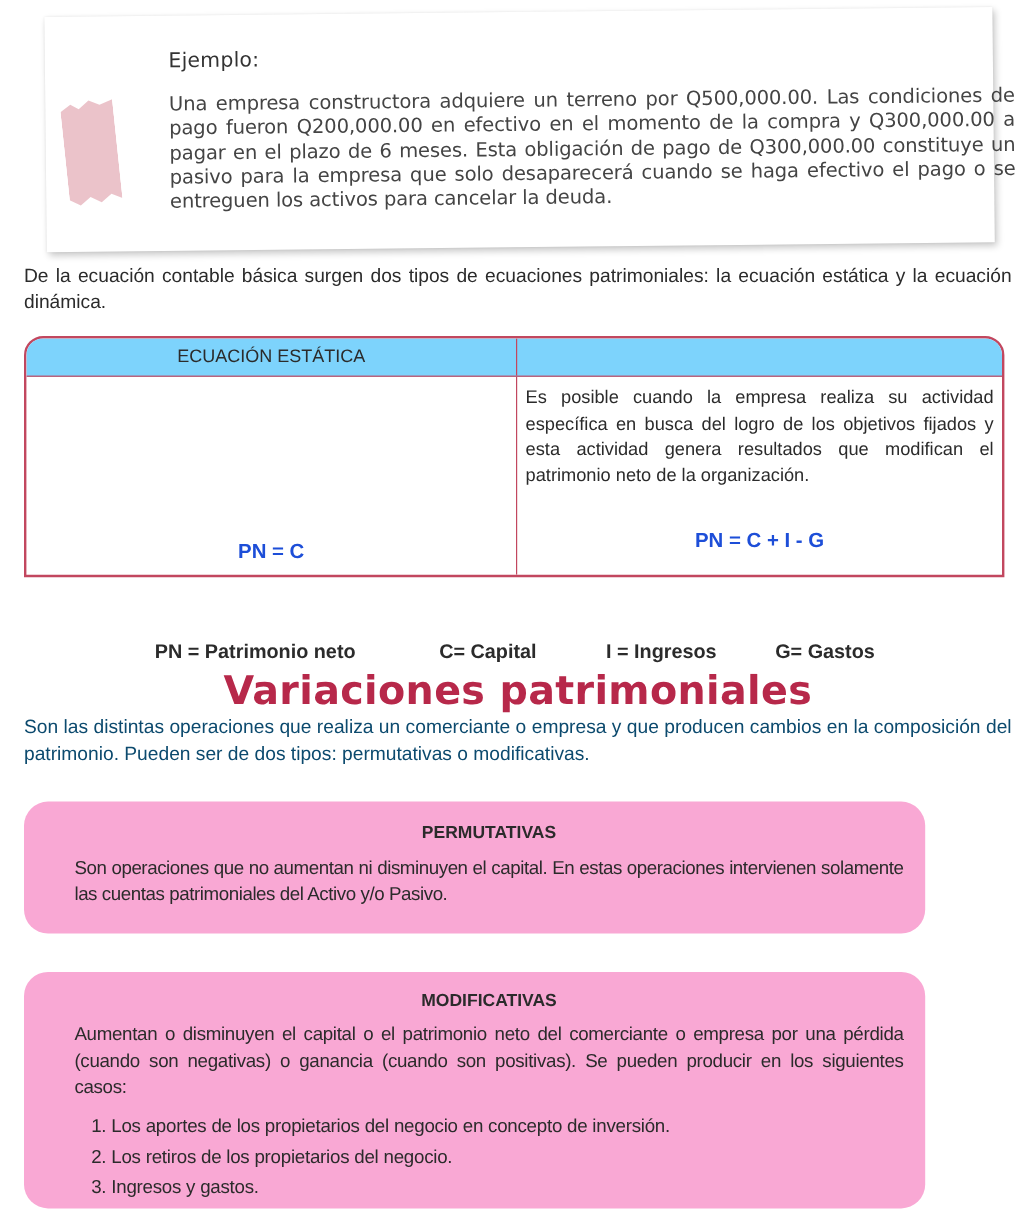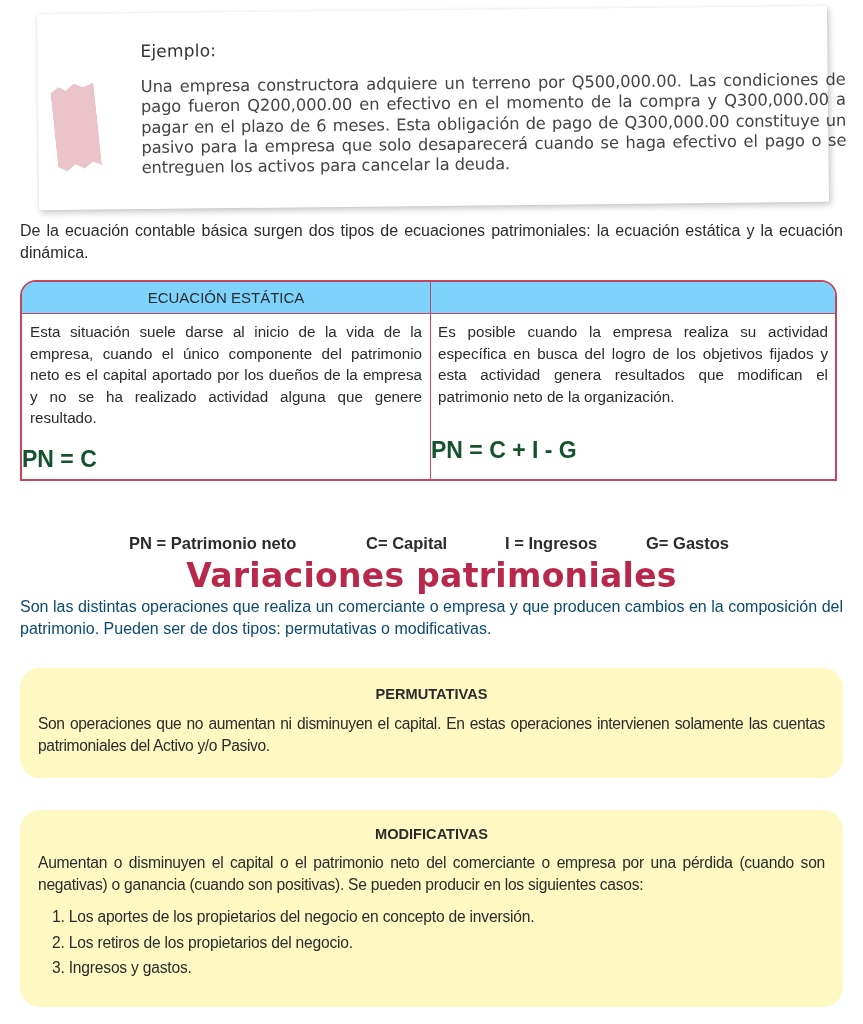--- a/index.html
+++ b/index.html
@@ -45,21 +45,21 @@
   }
   .eq-head { display: flex; height: 32px; background: #7dd3fc; border-bottom: 1.5px solid #c2475f; }
   .eq-head > div { flex: 0 0 auto; display: flex; align-items: center; justify-content: center;
     font-size: 15px; color: #2b2b2b; }
   .eq-head .c1 { width: 409px; border-right: 1.5px solid #c2475f; }
   .eq-head .c2 { flex: 1; }
   .eq-body { display: flex; height: 165px; }
   .eq-cell { position: relative; padding: 7px 8px 0 8px; font-size: 15.2px; line-height: 21.6px; text-align: justify; color: #2b2b2b; }
   .eq-cell.c1 { width: 409px; border-right: 1.5px solid #c2475f; }
   .eq-cell.c2 { flex: 1; padding-left: 7px; padding-right: 7px; }
-  .formula { position: absolute; left: 0; right: 0; font-weight: bold; font-size: 23px; color: #14532d; }
+  .formula { position: absolute; left: 0; right: 0; text-align: center; font-weight: bold; font-size: 17px; color: #1d4ed8; }
   .eq-cell.c1 .formula { top: 135px; }
   .eq-cell.c2 .formula { top: 126px; }
 
   
   .legend { position: absolute; top: 502px; left: 0; width: 863px; font-weight: bold; font-size: 16.5px; color: #2b2b2b; }
   .legend span { position: absolute; white-space: nowrap; margin-top: 32px; }
   .legend .l1 { left: 129px; }
   .legend .l2 { left: 366px; }
   .legend .l3 { left: 505px; }
   .legend .l4 { left: 646px; }
@@ -68,21 +68,21 @@
   .section-title {
     position: absolute; top: 556px; left: 0; width: 863px; text-align: center;
     font-family: "DejaVu Sans", sans-serif; font-size: 33px; color: #b7284a; letter-spacing: 0.3px;
   }
   .section-intro {
     position: absolute; left: 20px; top: 596px; width: 823px;
     font-size: 16px; line-height: 22px; text-align: justify; color: #0c4a6e;
   }
 
   
-  .pink-box { position: absolute; left: 20px; width: 823px; background: #fef9c3; border-radius: 20px; }
+  .pink-box { position: absolute; left: 20px; width: 751px; background: #f9a8d4; border-radius: 20px; padding-left: 24px; }
   .pink-box.perm { top: 668px; height: 110px; }
   .pink-box.mod { top: 810px; height: 197px; }
   .box-title { text-align: center; font-weight: bold; font-size: 14.6px; color: #2b2b2b; padding-top: 18px; }
   .pink-box.mod .box-title { padding-top: 16px; }
   .box-text { padding: 11px 18px 0 18px; font-size: 15.6px; line-height: 22px; color: #2b2b2b; text-align: justify; letter-spacing: -0.35px; }
   .pink-box.mod .box-text { padding-top: 10px; letter-spacing: -0.25px; }
   .case-list { list-style: none; padding: 8px 0 0 32px; font-size: 15.6px; color: #2b2b2b; }
   .case-list li { line-height: 25.5px; letter-spacing: -0.2px; }
 </style>
 </head>
@@ -97,21 +97,20 @@
 </div>
 
 <p class="intro">De la ecuación contable básica surgen dos tipos de ecuaciones patrimoniales: la ecuación estática y la ecuación dinámica.</p>
 
 <div class="eq-table">
   <div class="eq-head">
     <div class="c1">ECUACIÓN ESTÁTICA</div>
   </div>
   <div class="eq-body">
     <div class="eq-cell c1">
-      <p>Esta situación suele darse al inicio de la vida de la empresa, cuando el único componente del patrimonio neto es el capital aportado por los dueños de la empresa y no se ha realizado actividad alguna que genere resultado.</p>
       <div class="formula">PN = C</div>
     </div>
     <div class="eq-cell c2">
       <p>Es posible cuando la empresa realiza su actividad específica en busca del logro de los objetivos fijados y esta actividad genera resultados que modifican el patrimonio neto de la organización.</p>
       <div class="formula">PN = C + I - G</div>
     </div>
   </div>
 </div>
 
 <div class="legend">

